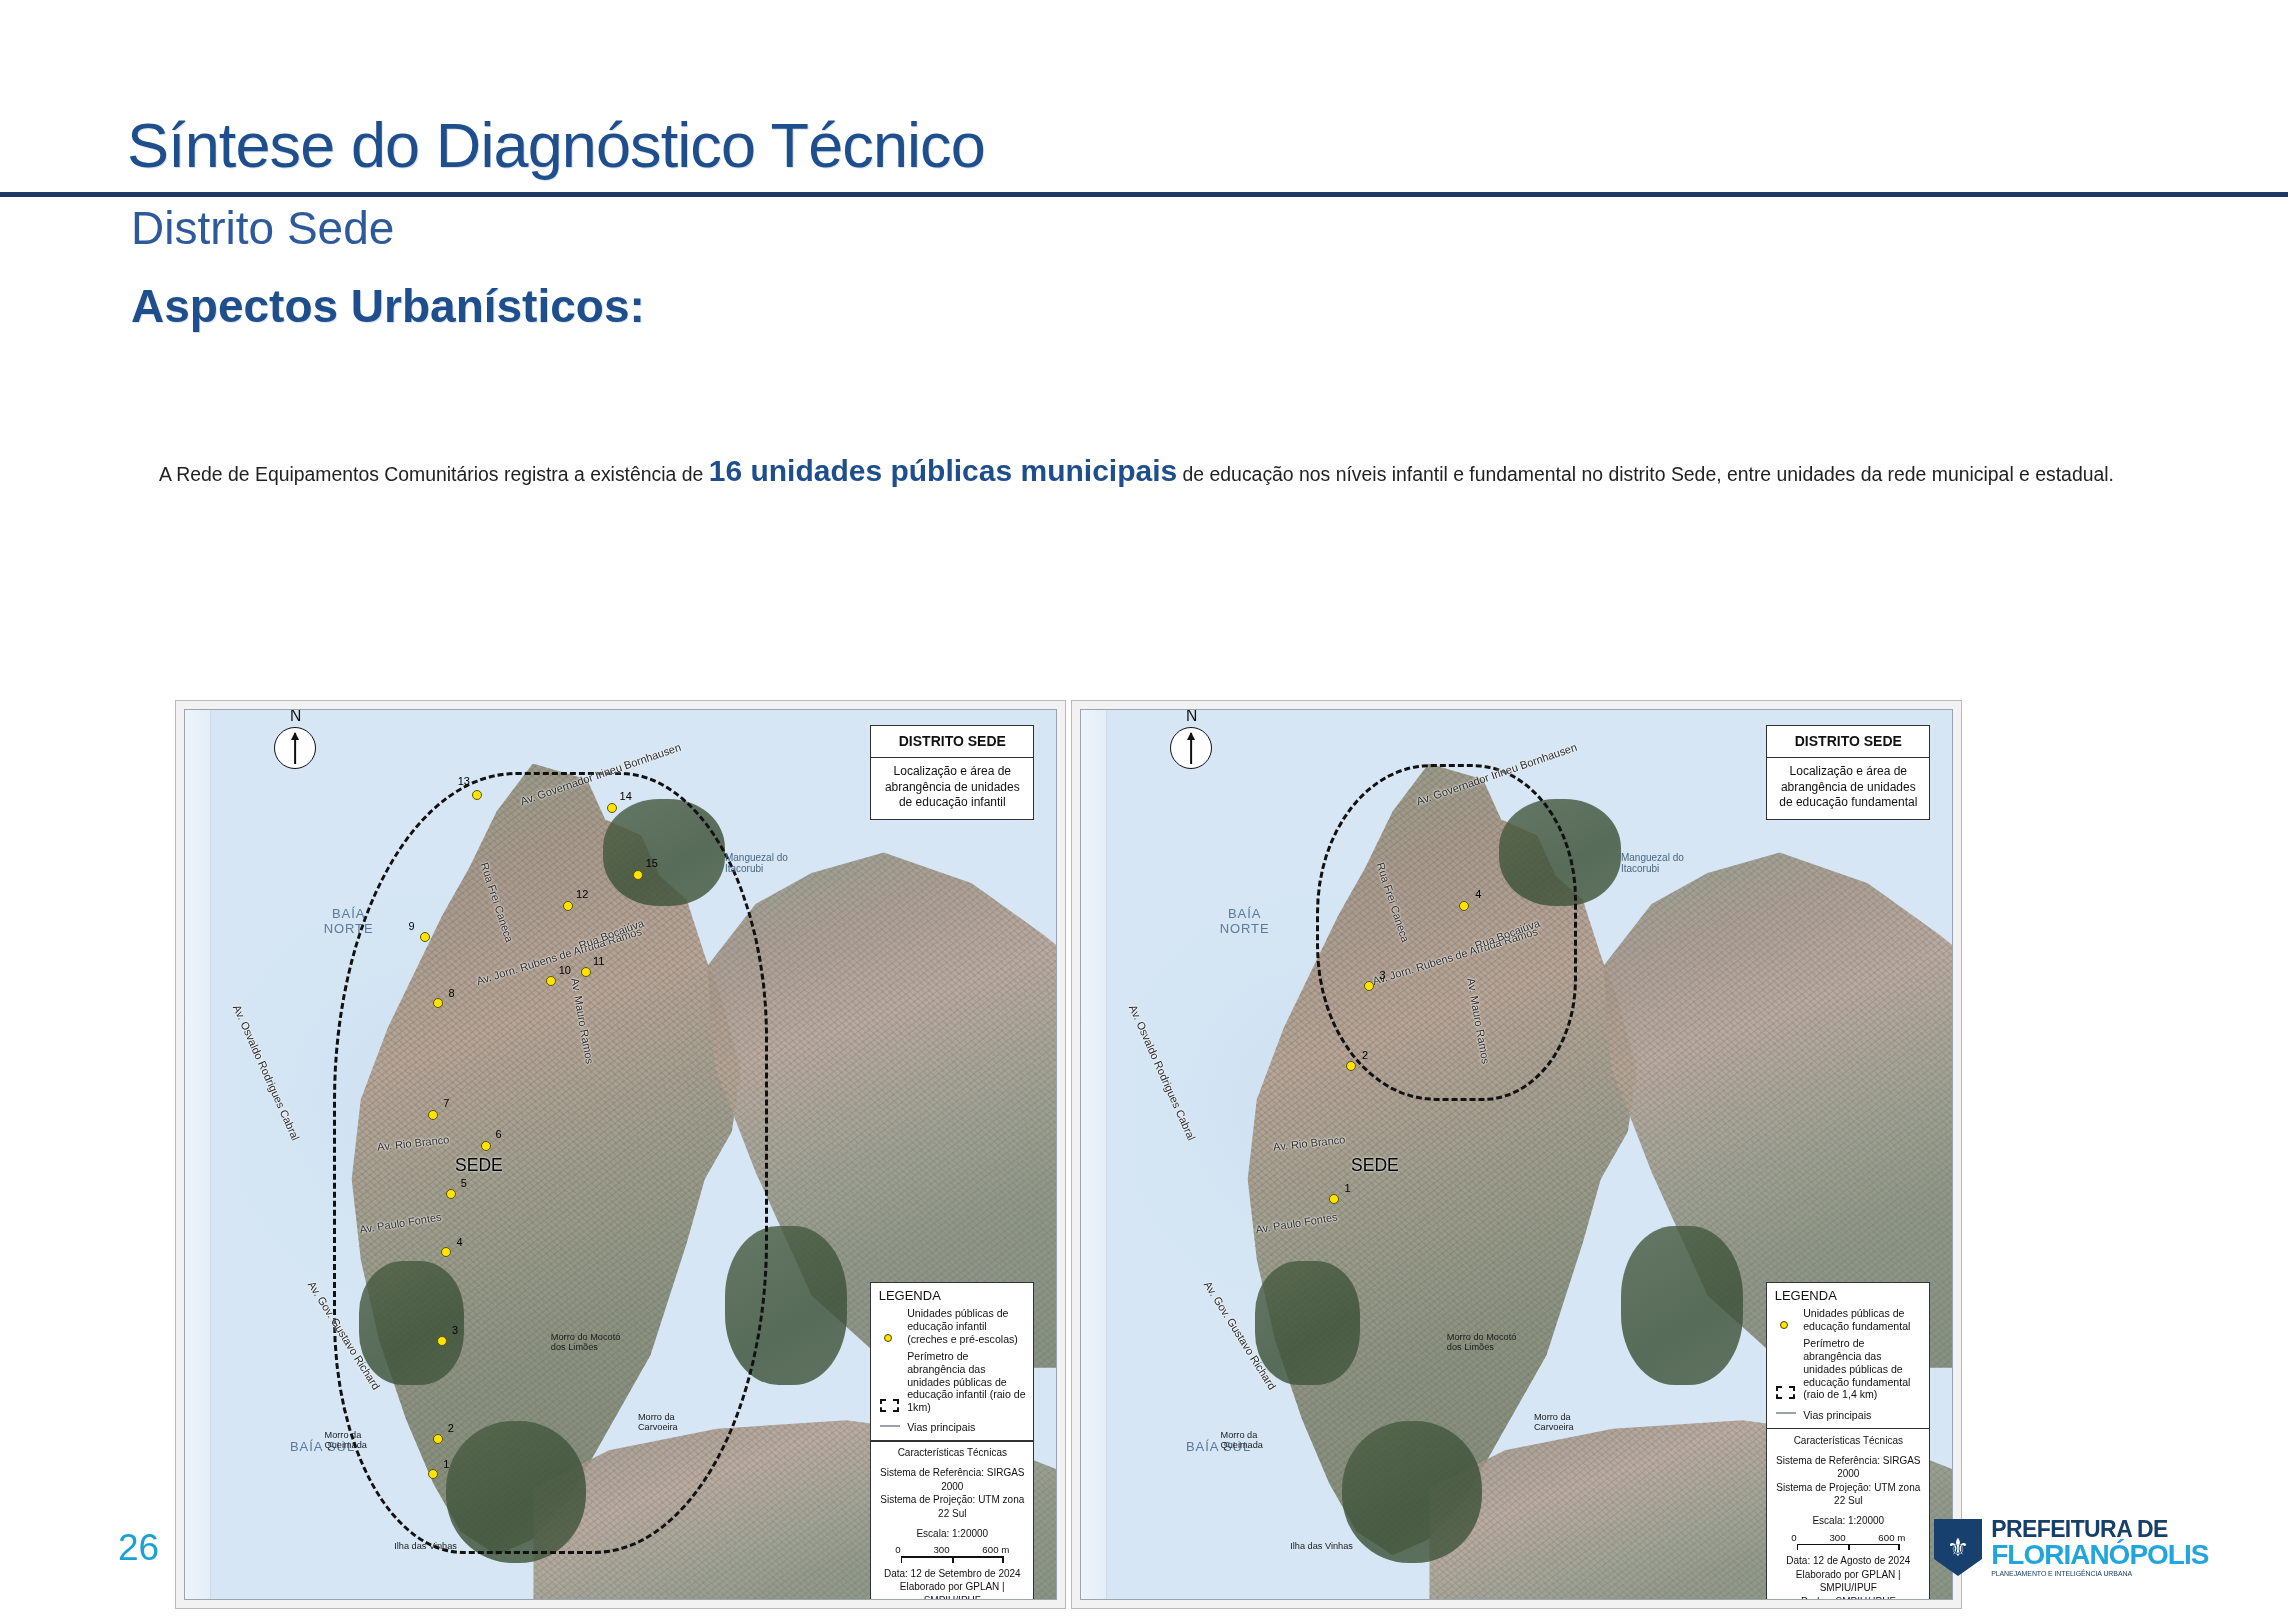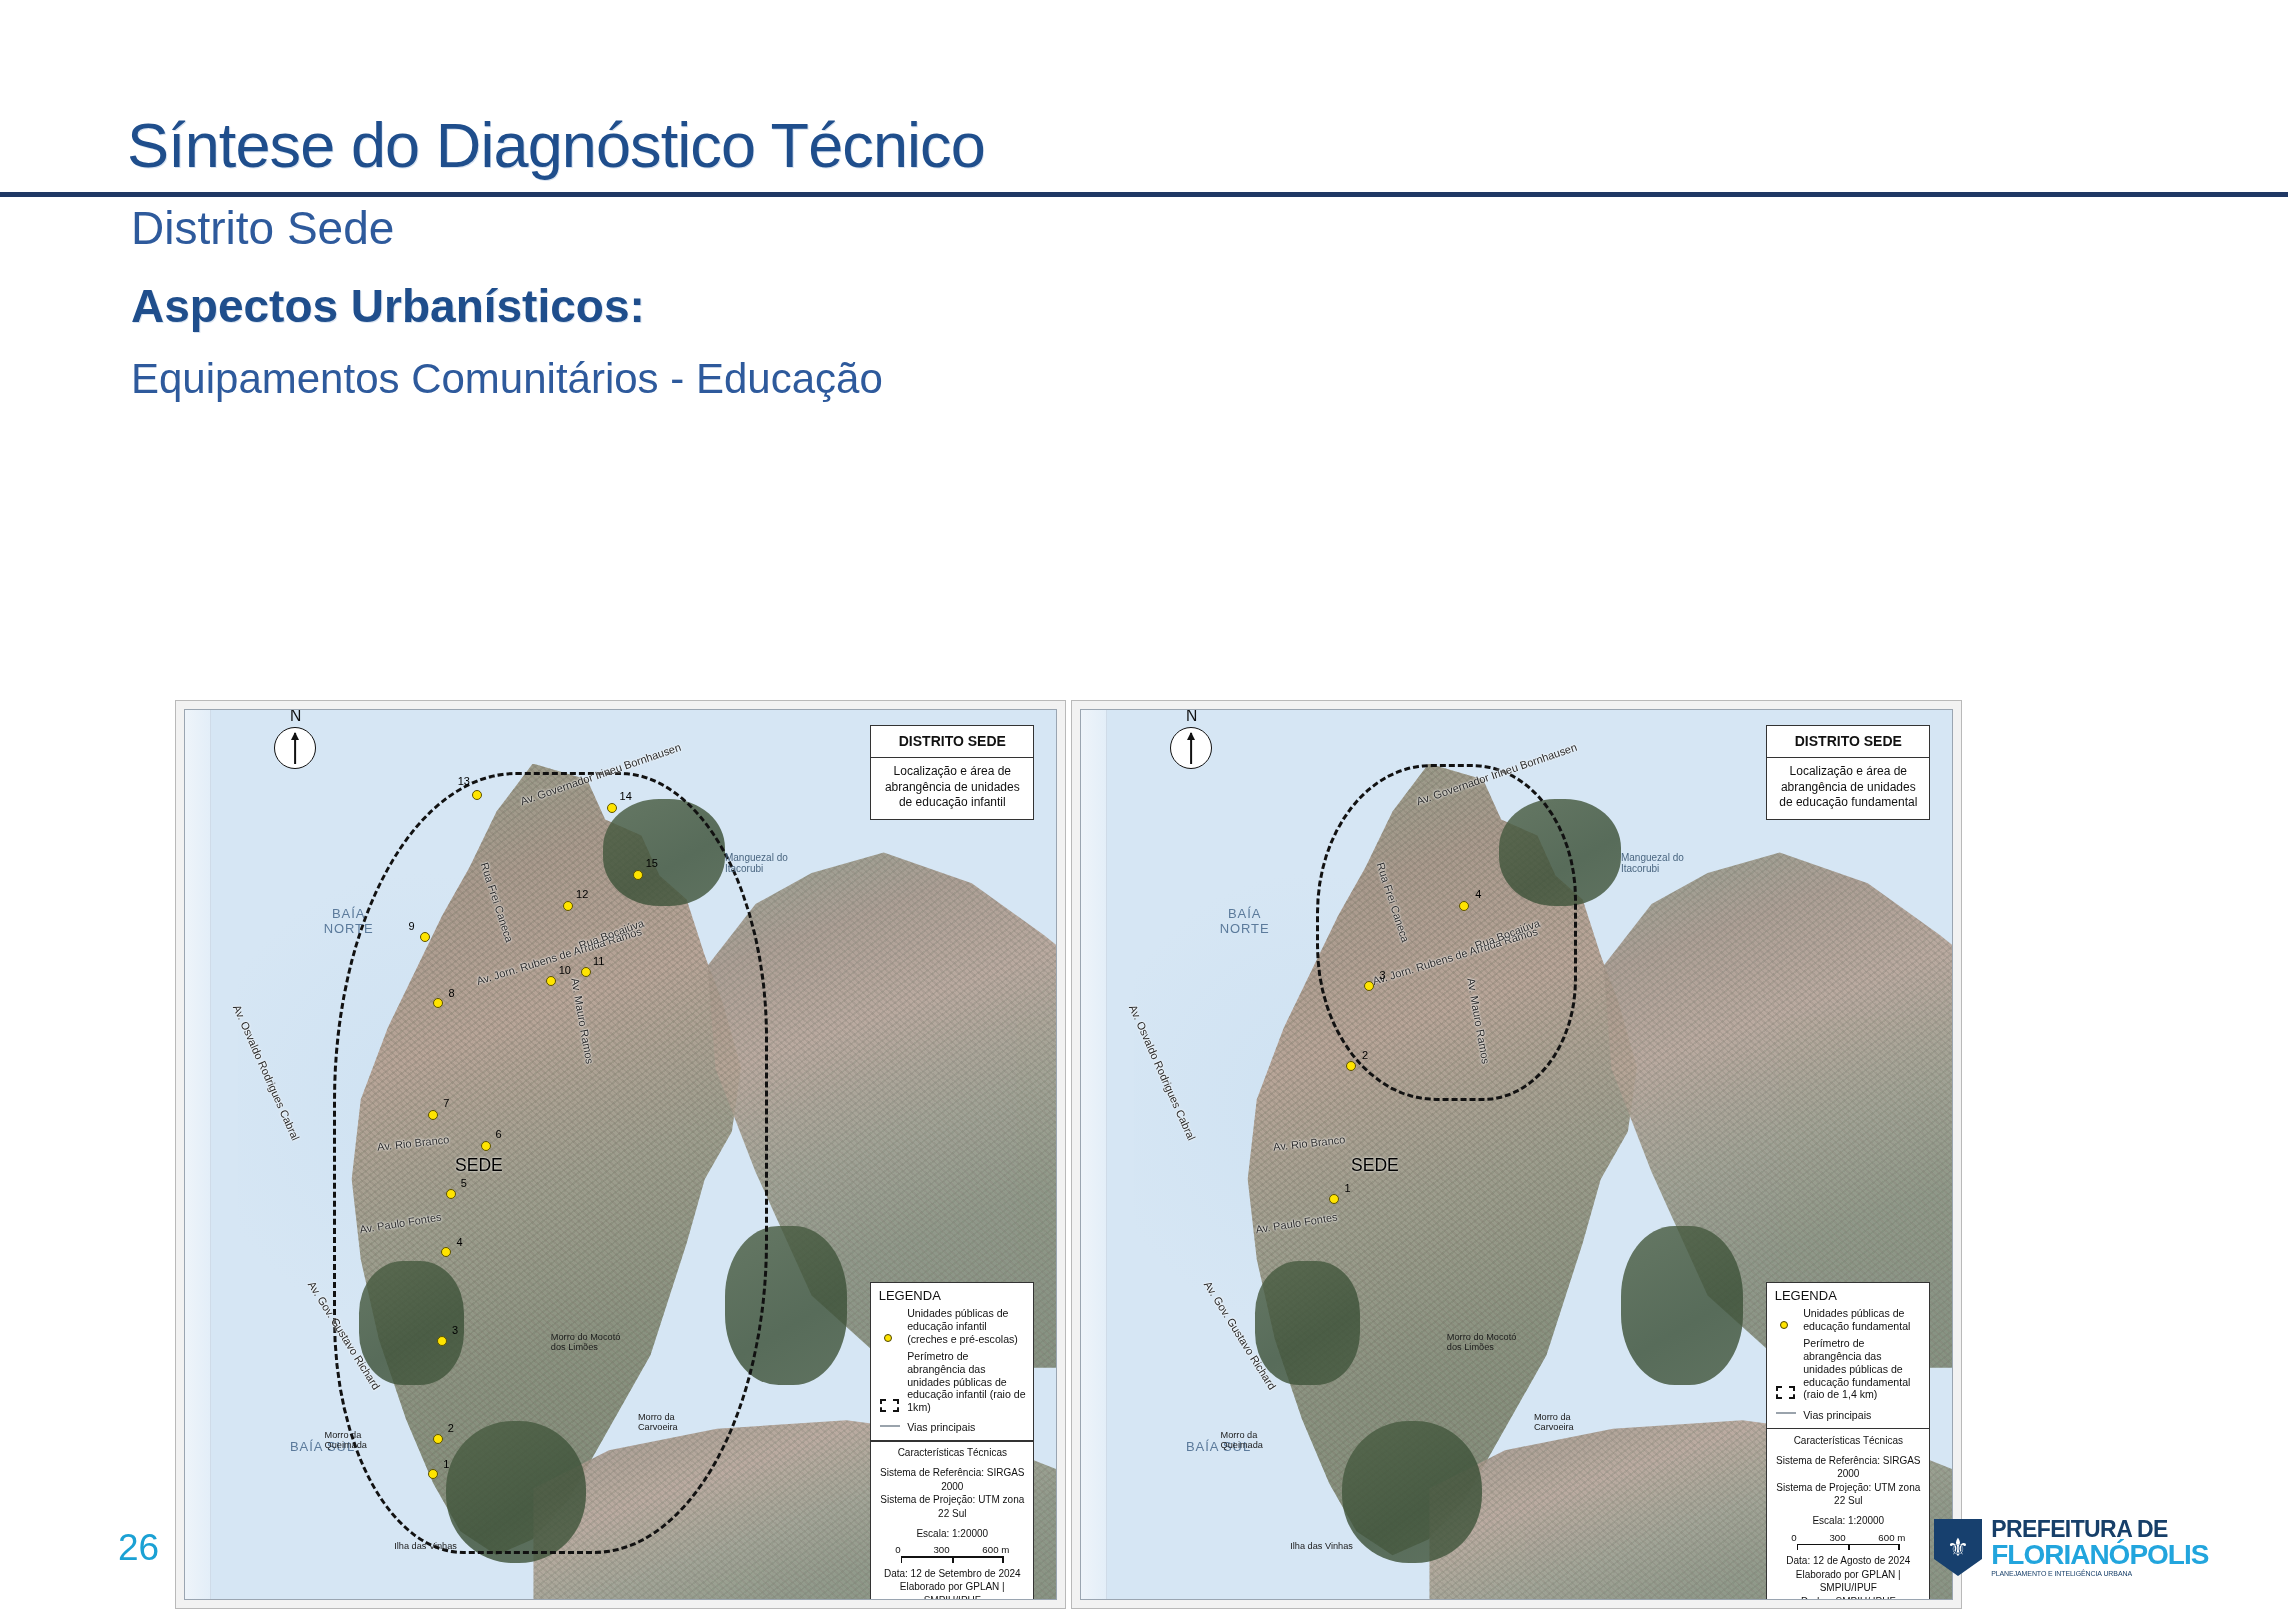--- a/index.html
+++ b/index.html
@@ -227,22 +227,24 @@
 </style>
 </head>
 <body>
 
 <div class="slide">
 
   <div class="hdr-title">Síntese do Diagnóstico Técnico</div>
   <div class="hdr-rule"></div>
   <div class="hdr-sub">Distrito Sede</div>
   <div class="sec-title">Aspectos Urbanísticos:</div>
-  <div class="sec-sub">Equipamentos Comunitários - Educação</div>
-
+
+  <div class="intro">
+    <span>A Rede de Equipamentos Comunitários registra a existência de </span><span class="big">16 unidades públicas municipais</span><span> de educação nos níveis infantil e fundamental no distrito Sede, entre unidades da rede municipal e estadual.</span>
+  </div>
 
   <div class="bullets">
   </div>
 
   <div class="map-panel" id="map-left">
     <div class="map-inner">
       <div class="water"></div>
       <div class="ocean-strip"></div>
       <div class="landmass land-main"></div>
       <div class="landmass land-east"></div>

